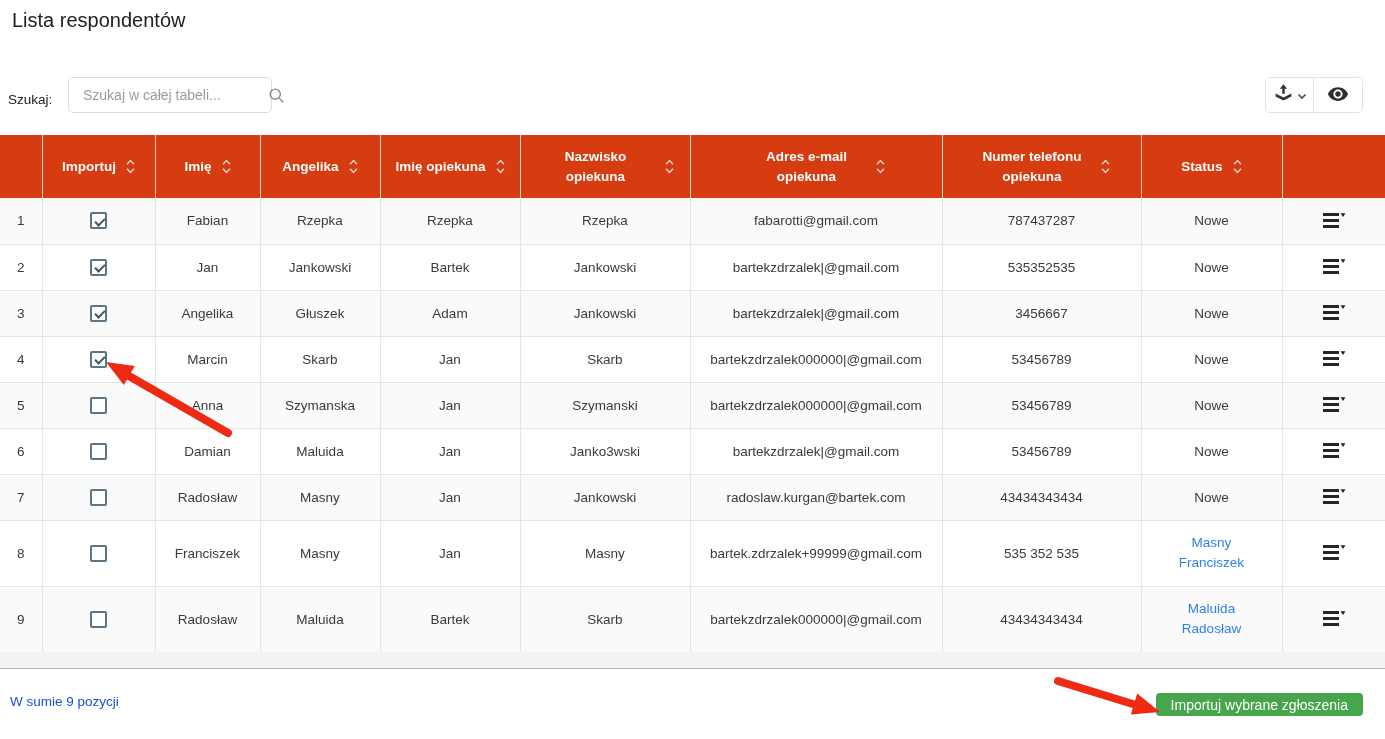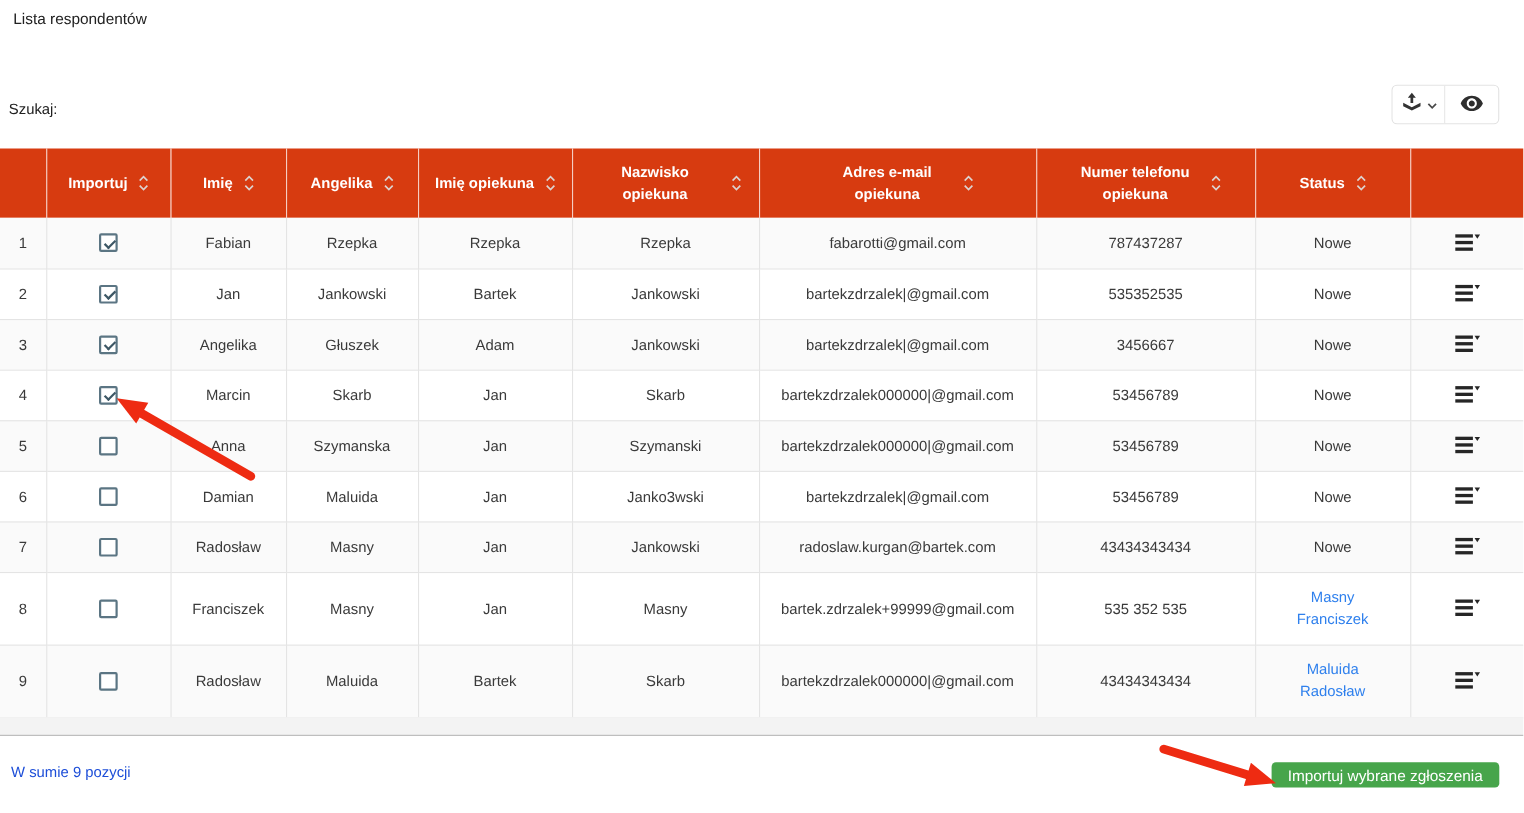--- a/index.html
+++ b/index.html
@@ -6,21 +6,21 @@
     --header-bg:#d73b10;
     --green:#47a54b;
     --link:#2f80ed;
     --arrow:#ee2b12;
   }
   *{box-sizing:border-box;margin:0;padding:0;}
   html,body{width:1385px;height:739px;background:#fff;overflow:hidden;}
   body{font-family:"Liberation Sans","DejaVu Sans",sans-serif;color:#3a3a3a;}
   .app{position:relative;width:1385px;height:739px;background:#fff;}
 
-  .page-title{position:absolute;left:12px;top:9px;font-size:14px;color:#212121;}
+  .page-title{position:absolute;left:12px;top:9px;font-size:20px;color:#212121;}
 
   .search-label{position:absolute;left:8px;top:92px;font-size:13.5px;color:#212121;}
   .search-box{position:absolute;left:68px;top:77px;width:204px;height:36px;border:1px solid #dcdcdc;border-radius:5px;background:#fff;display:flex;align-items:center;}
   .search-input{flex:1;height:100%;border:none;outline:none;background:transparent;padding:0 4px 0 14px;font-size:14px;color:#333;font-family:inherit;}
   .search-input::placeholder{color:#9b9b9b;}
   .search-icon{display:flex;align-items:center;padding-right:12px;}
 
   .btn-group{position:absolute;top:77px;right:22px;height:36px;display:inline-flex;border:1px solid #e2e2e2;border-radius:5px;background:#fff;overflow:hidden;}
   .tool-btn{width:48px;height:100%;display:flex;align-items:center;justify-content:center;gap:3px;background:#fff;border:none;cursor:pointer;}
   .tool-btn:first-child{border-right:1px solid #e2e2e2;}
@@ -57,20 +57,29 @@
   .arrow-head{fill:var(--arrow);}
 </style>
 </head>
 <body>
 
 <div class="app">
 
   <div class="page-title">Lista respondentów</div>
 
   <div class="search-label">Szukaj:</div>
+  <div class="search-box">
+    <input class="search-input" placeholder="Szukaj w całej tabeli..." style="">
+    <span class="search-icon">
+      <svg width="17" height="17" viewBox="0 0 20 20">
+          <circle cx="8.5" cy="8.5" r="6" fill="none" stroke="#8a8a8a" stroke-width="1.7"></circle>
+          <line x1="13.2" y1="13.2" x2="18" y2="18" stroke="#8a8a8a" stroke-width="1.7"></line>
+        </svg>
+    </span>
+  </div>
 
   <div class="btn-group">
     <button class="tool-btn">
       <span>
         <svg width="21" height="21" viewBox="0 0 24 24" fill="#333">
           <path d="M12 1.5 L7.8 6.6 L10.6 6.6 L10.6 12.2 L13.4 12.2 L13.4 6.6 L16.2 6.6 Z"></path>
           <path d="M3 12 L12 16.5 L21 12 L21 15.5 L12 20 L3 15.5 Z"></path>
         </svg>
       </span>
       <span>

